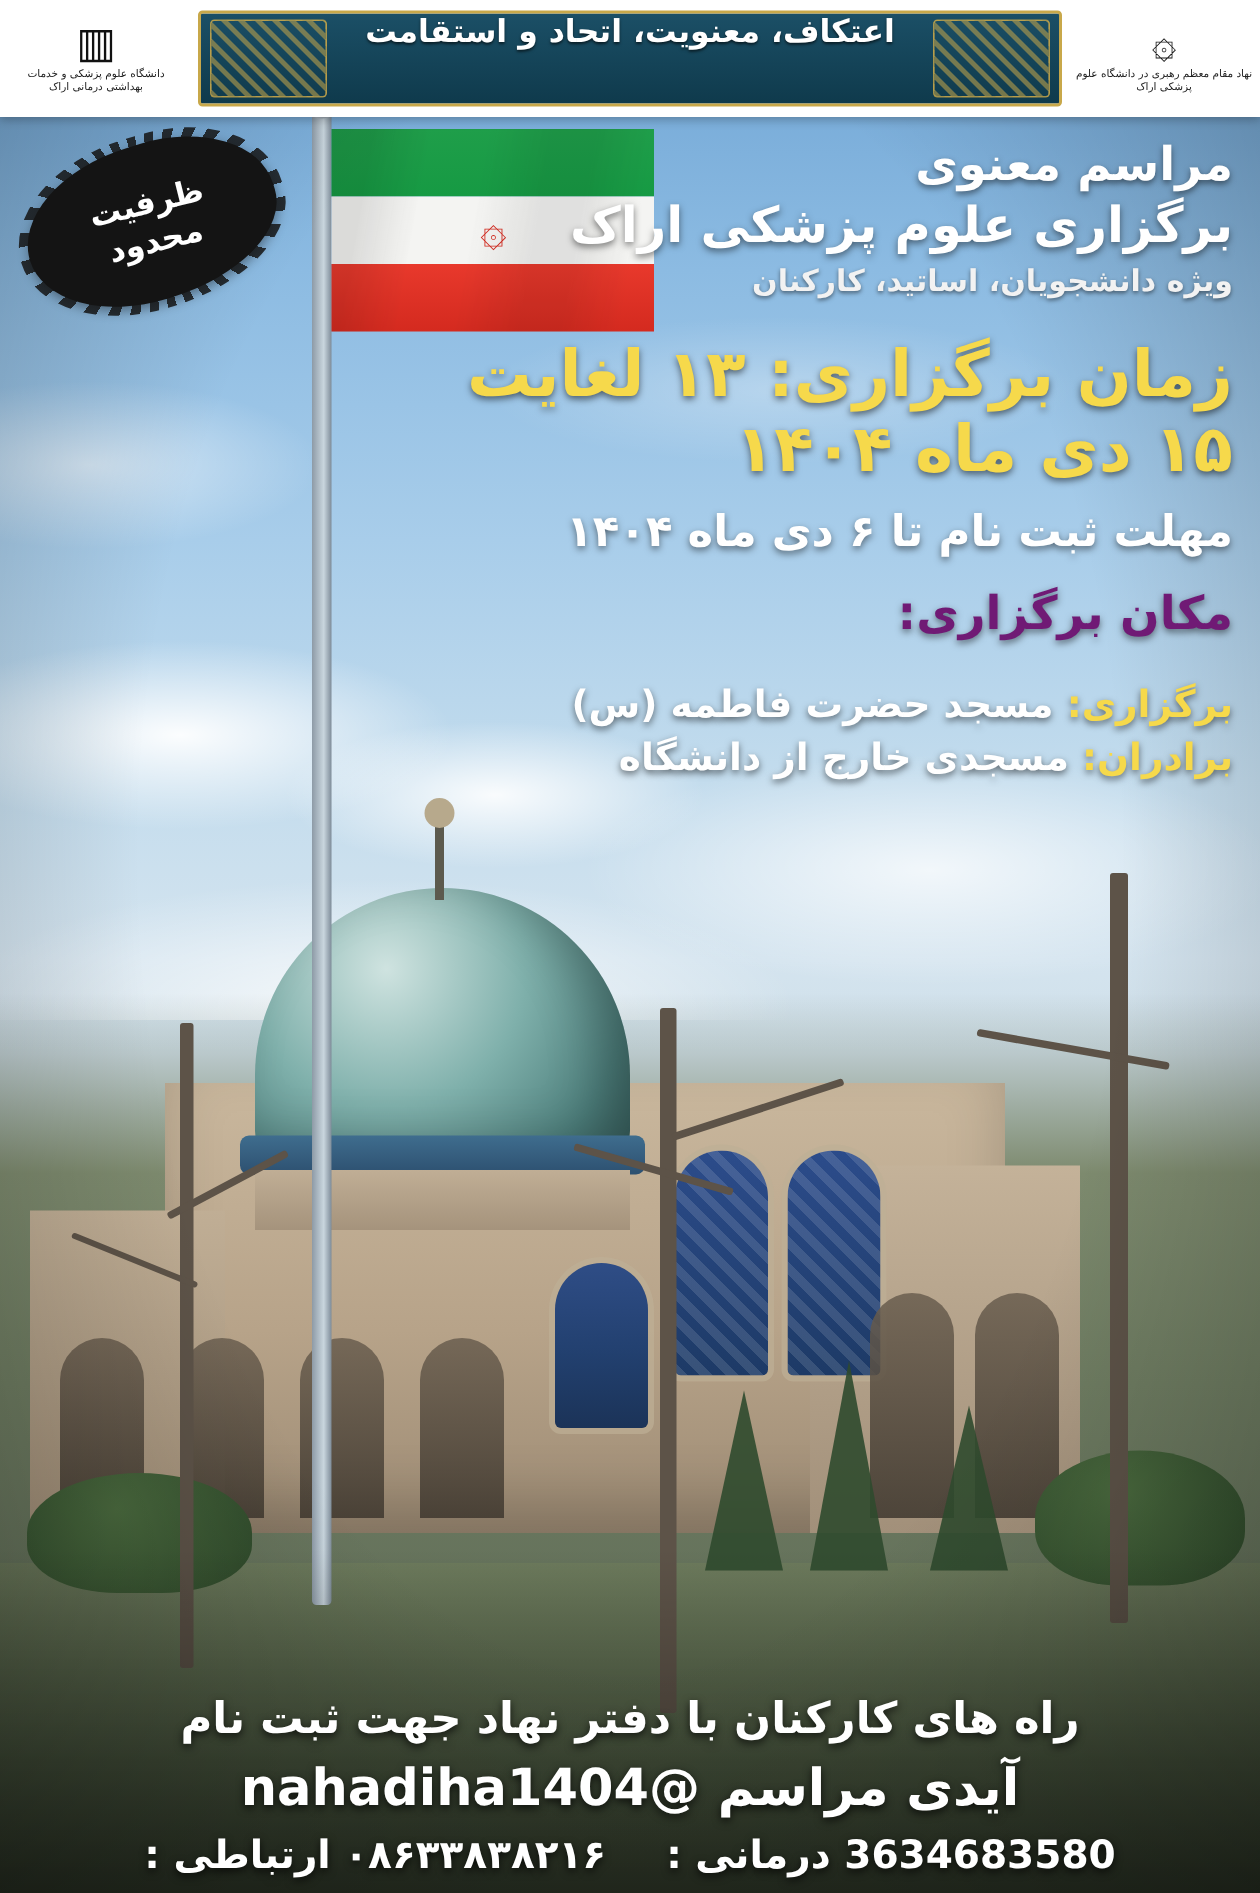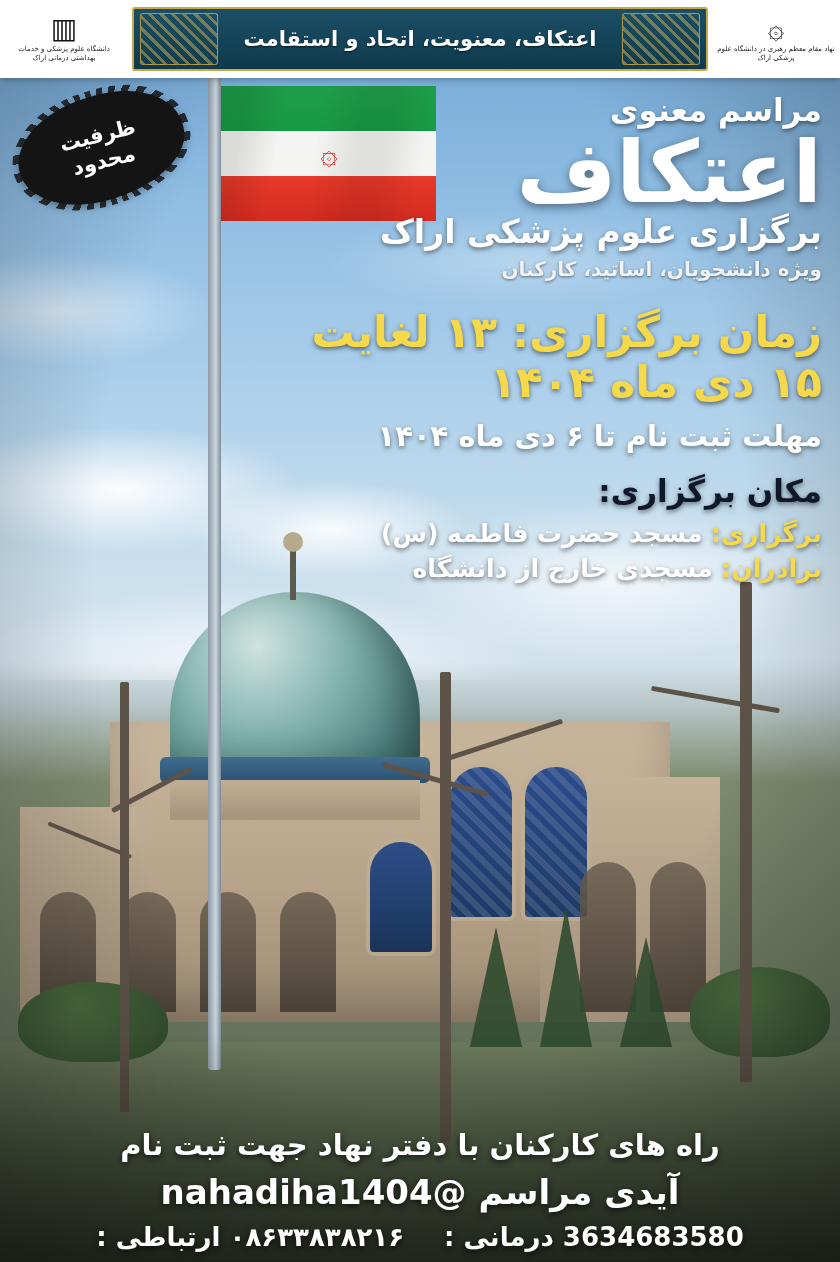--- a/index.html
+++ b/index.html
@@ -251,21 +251,21 @@
   .banner-center {
     flex: 1;
     height: 60px;
     margin: 0 4px;
     background:
       linear-gradient(to bottom, #1b4f66, #0f3a4c);
     border: 2px solid #c8a84a;
     border-radius: 3px;
     position: relative;
     display: flex;
-    align-items: center;
+    align-items: flex-start;
     justify-content: center;
     overflow: hidden;
   }
   .banner-center:before, .banner-center:after {
     content: "";
     position: absolute;
     top: 4px; bottom: 4px;
     width: 76px;
     background:
       repeating-linear-gradient(45deg, rgba(200,168,74,.55) 0 3px, rgba(0,0,0,0) 3px 8px);
@@ -366,23 +366,23 @@
   .deadline {
     font-size: 29px;
     font-weight: bold;
     color: #ffffff;
     text-shadow: 0 2px 5px rgba(0,0,0,.5);
     margin-bottom: 20px;
   }
   .place-label {
     font-size: 31px;
     font-weight: bold;
-    color: #0f172a;
+    color: #701a75;
     text-shadow: 0 2px 5px rgba(0,0,0,.5);
-    margin-bottom: 10px;
+    margin-bottom: 28px;
   }
   .place-row {
     font-size: 25px;
     font-weight: bold;
     color: #ffffff;
     text-shadow: 0 2px 5px rgba(0,0,0,.55);
     margin-bottom: 6px;
   }
   .place-row .tag { color: #f6d94b; }
 
@@ -515,21 +515,20 @@
   <div class="free-blob">
     <div class="edge"></div>
     <div class="free-text">
       <span>ظرفیت</span><br>
       <span>محدود</span>
     </div>
   </div>
 
   <div class="txtcol">
     <div class="kicker">مراسم معنوی</div>
-    <div class="headline">اعتکاف</div>
     <div class="subhead">برگزاری علوم پزشکی اراک</div>
     <div class="audience">ویژه دانشجویان، اساتید، کارکنان</div>
     <div class="when">زمان برگزاری: ۱۳ لغایت ۱۵ دی ماه ۱۴۰۴</div>
     <div class="deadline">مهلت ثبت نام تا ۶ دی ماه ۱۴۰۴</div>
     <div class="place-label">مکان برگزاری:</div>
 
     <div class="place-row">
       <span class="tag">برگزاری:</span>
       <span>مسجد حضرت فاطمه (س)</span>
     </div>

